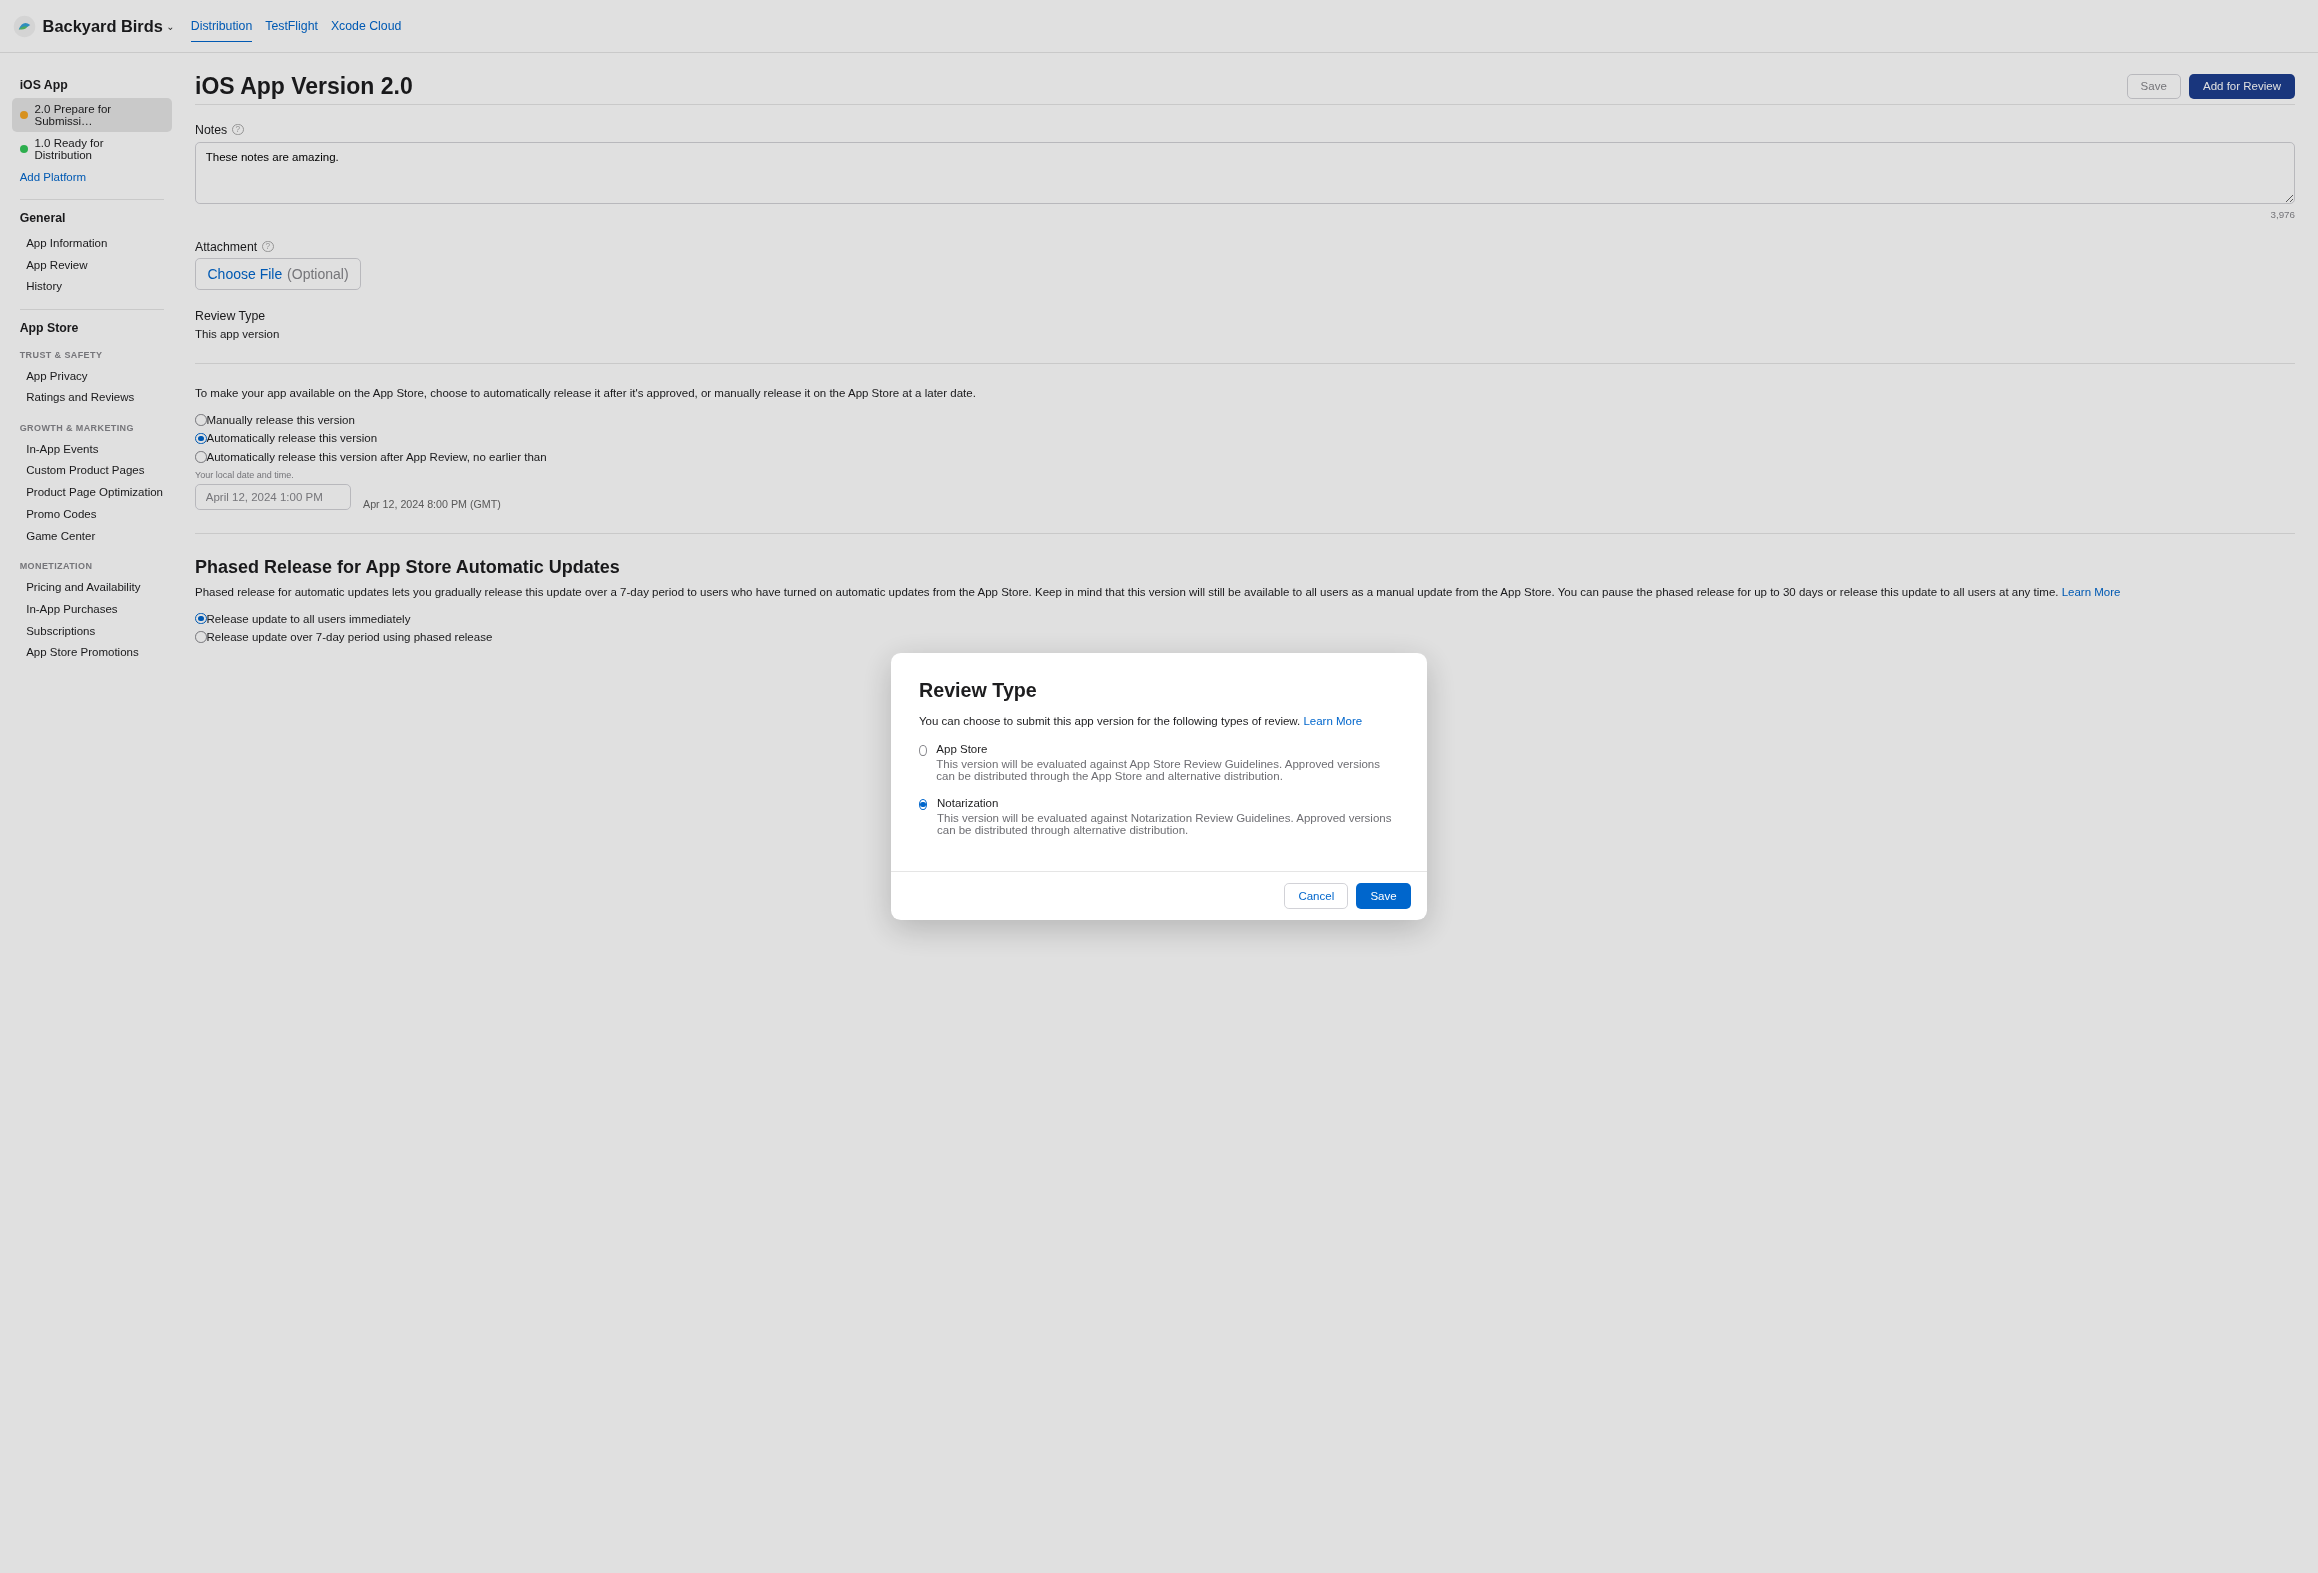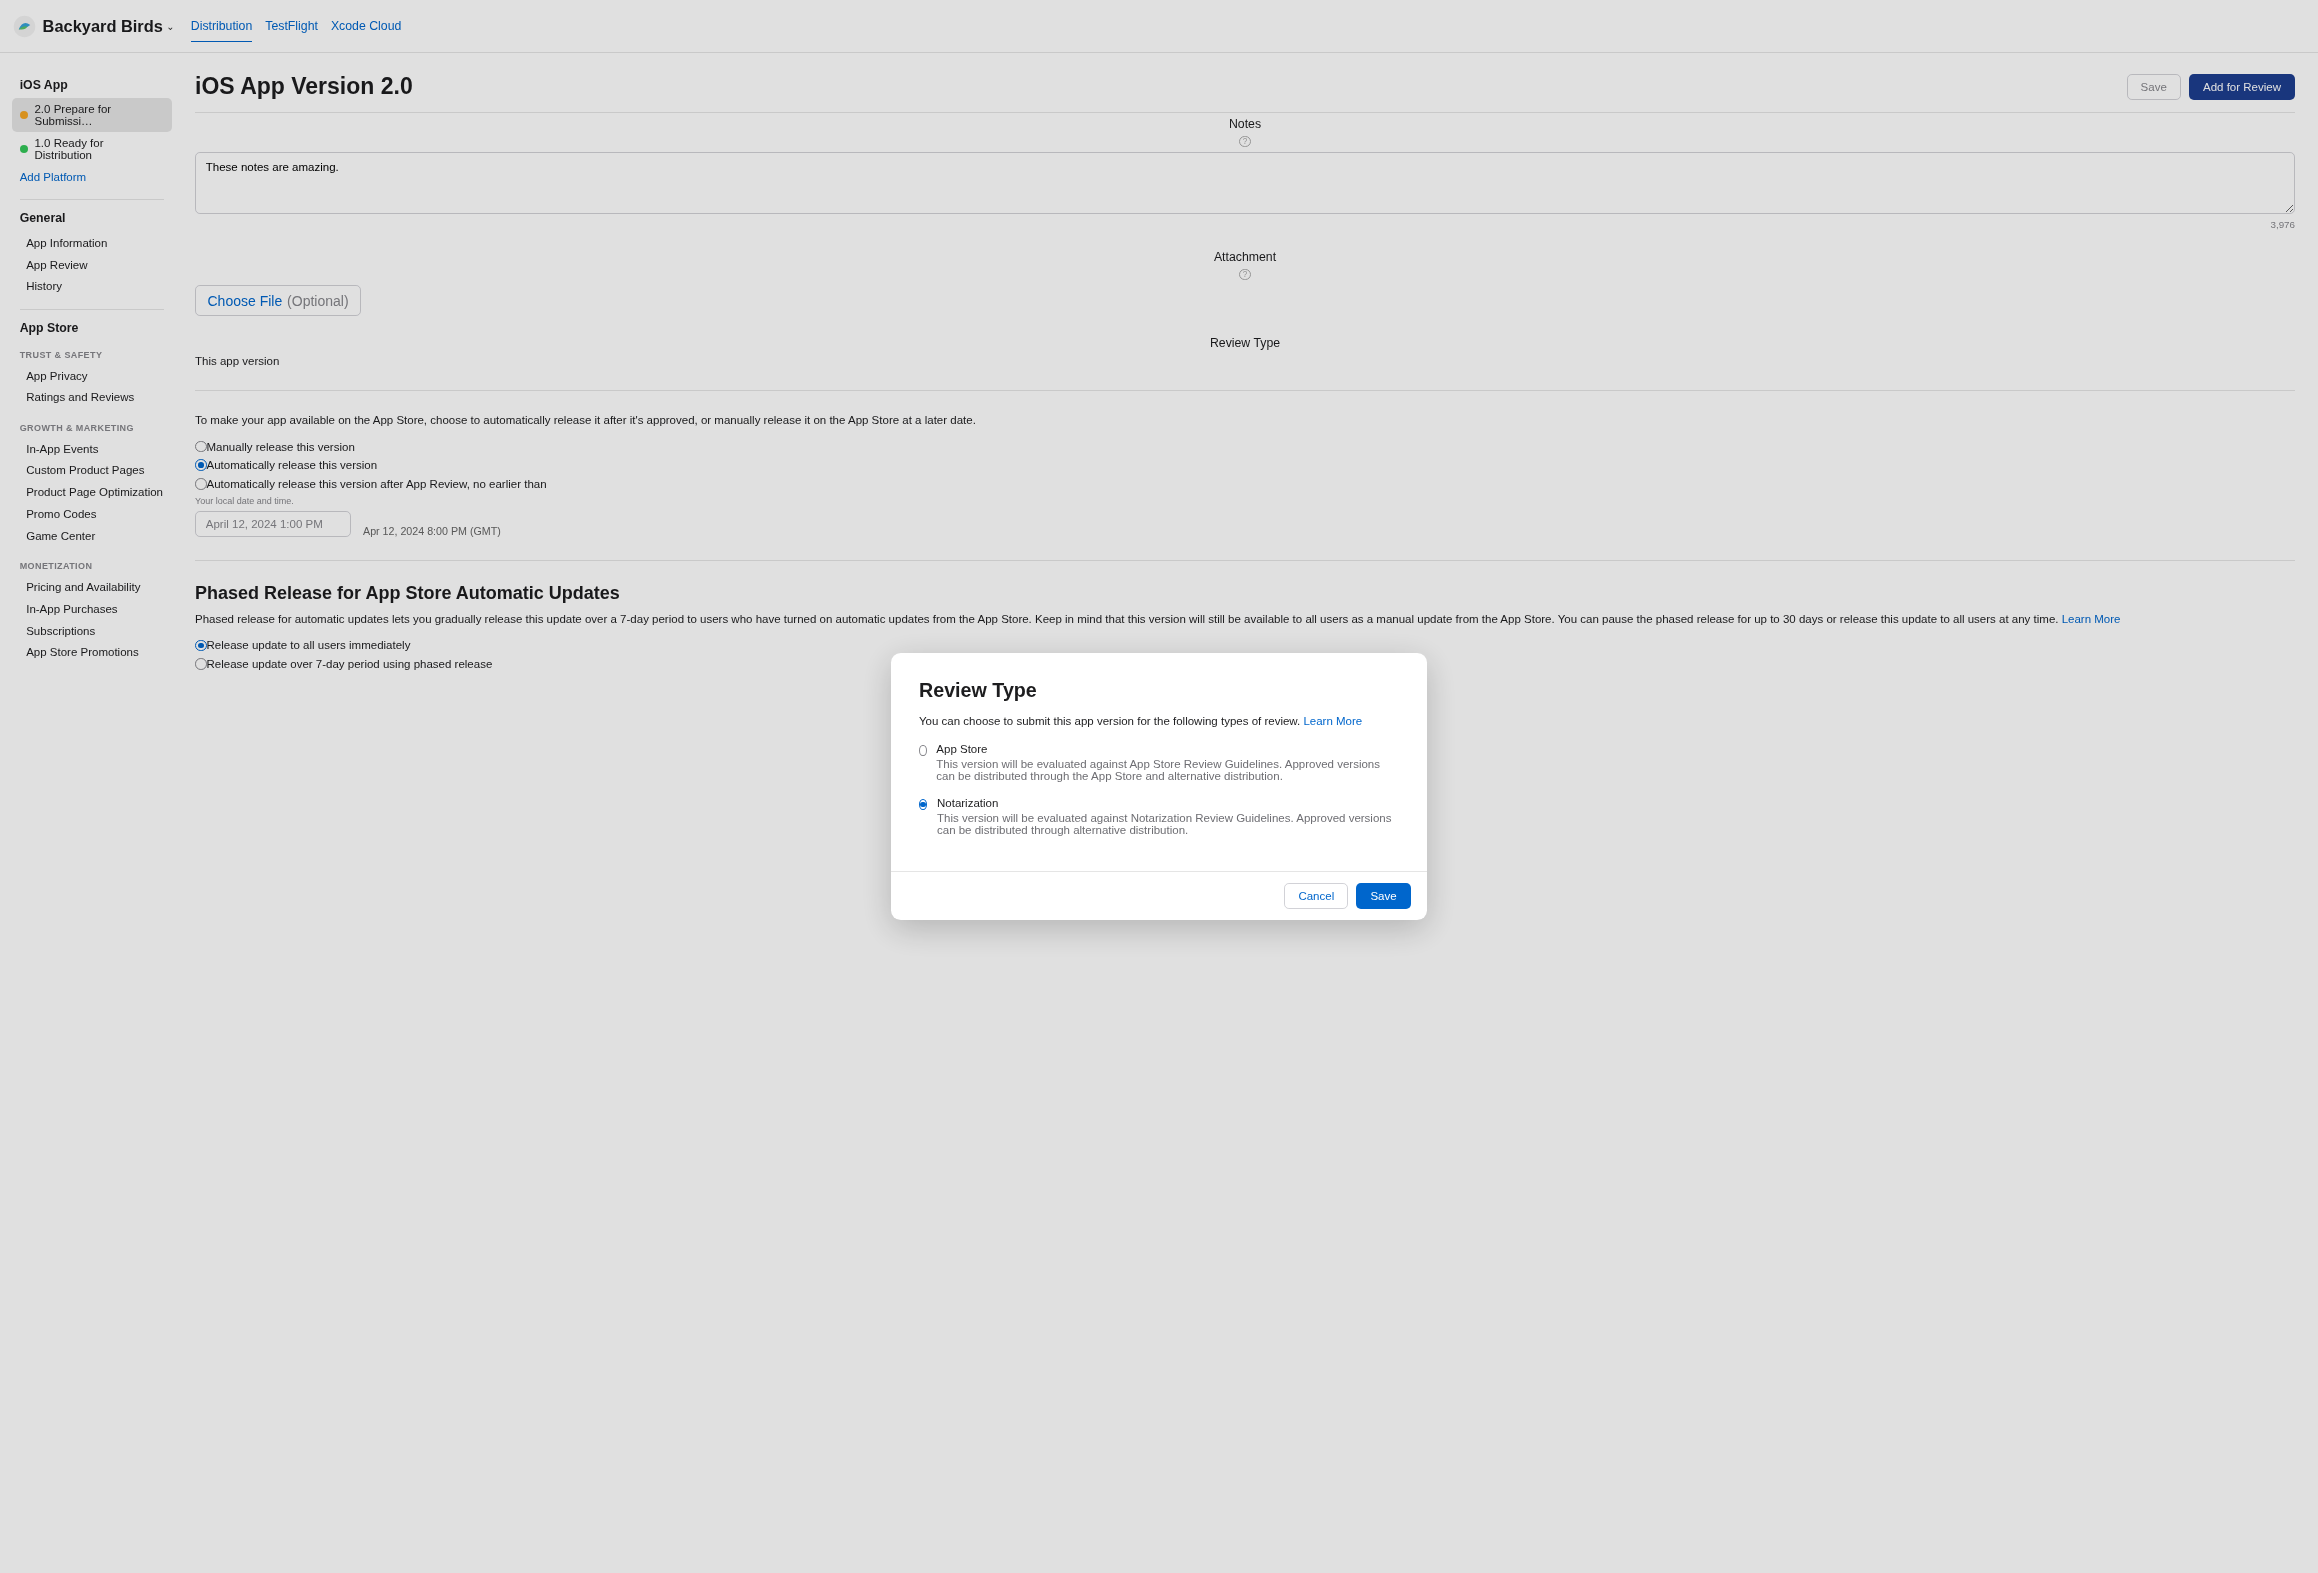--- a/index.html
+++ b/index.html
@@ -20,30 +20,30 @@
     .side-item.selected { background: #e5e5e5; }
     .side-sub { padding-left: 14.7px; }
     .side-link { color: #0066cc; padding: 4.9px 8.2px; font-size: 11.5px; cursor: pointer; }
     .side-cat { font-size: 9px; font-weight: 600; color: #86868b; letter-spacing: 0.4px; margin: 14.7px 8.2px 4.9px; }
     .side-divider { height: 0.8px; background: #e5e5e5; margin: 11.5px 8.2px; }
     .status-dot { width: 8.2px; height: 8.2px; border-radius: 50%; margin-right: 6.6px; flex-shrink: 0; }
     .dot-amber { background: #f5a623; }
     .dot-green { background: #34c759; }
     
     .main { flex: 1; padding: 19.7px 23px; min-width: 0; }
-    .page-header { display: flex; align-items: flex-end; justify-content: space-between; margin-bottom: 4px; border-bottom: 0.8px solid #e5e5e5; padding-bottom: 12px; }
+    .page-header { display: flex; align-items: center; justify-content: space-between; margin-bottom: 18px; border-bottom: 0.8px solid #e5e5e5; padding-bottom: 4px; }
     .page-title { font-size: 23px; font-weight: 700; }
     .header-actions { display: flex; gap: 8.2px; }
     .btn { padding: 5.7px 13px; border-radius: 4.9px; font-size: 11.5px; cursor: pointer; border: 0.8px solid transparent; }
     .btn-outline { background: #fff; border: 0.8px solid #d2d2d7; color: #86868b; }
     .btn-primary { background: #0066cc; color: #fff; }
     .btn-dark { background: #1d3e8f; color: #fff; }
     .btn-secondary { background: #fff; border: 0.8px solid #d2d2d7; color: #0066cc; }
     
-    .section-label { font-size: 12.3px; color: #1d1d1f; margin-bottom: 4.9px; display: flex; align-items: center; gap: 4.9px; flex-direction: column; }
+    .section-label { font-size: 12.3px; color: #1d1d1f; margin-bottom: 4.9px; display: flex; align-items: center; gap: 4.9px; }
     .help-icon { width: 11.5px; height: 11.5px; border: 0.8px solid #aaa; border-radius: 50%; font-size: 8.2px; color: #aaa; display: inline-flex; align-items: center; justify-content: center; }
     textarea { width: 100%; min-height: 62px; border: 0.8px solid #d2d2d7; border-radius: 4.9px; padding: 8.2px 9.8px; font-family: inherit; font-size: 11.5px; resize: vertical; }
     .char-count { text-align: right; font-size: 9.8px; color: #86868b; margin-top: 3.3px; }
     
     .section { margin-top: 19.7px; }
     .section-title { font-size: 18px; font-weight: 700; margin-bottom: 8.2px; }
     .section-desc { font-size: 11.5px; color: #1d1d1f; margin-bottom: 11.5px; }
     .section-divider { height: 0.8px; background: #e5e5e5; margin: 23px 0; }
     
     .file-picker { display: inline-flex; align-items: center; border: 0.8px solid #d2d2d7; border-radius: 4.9px; padding: 6.6px 11.5px; font-size: 14px; }

